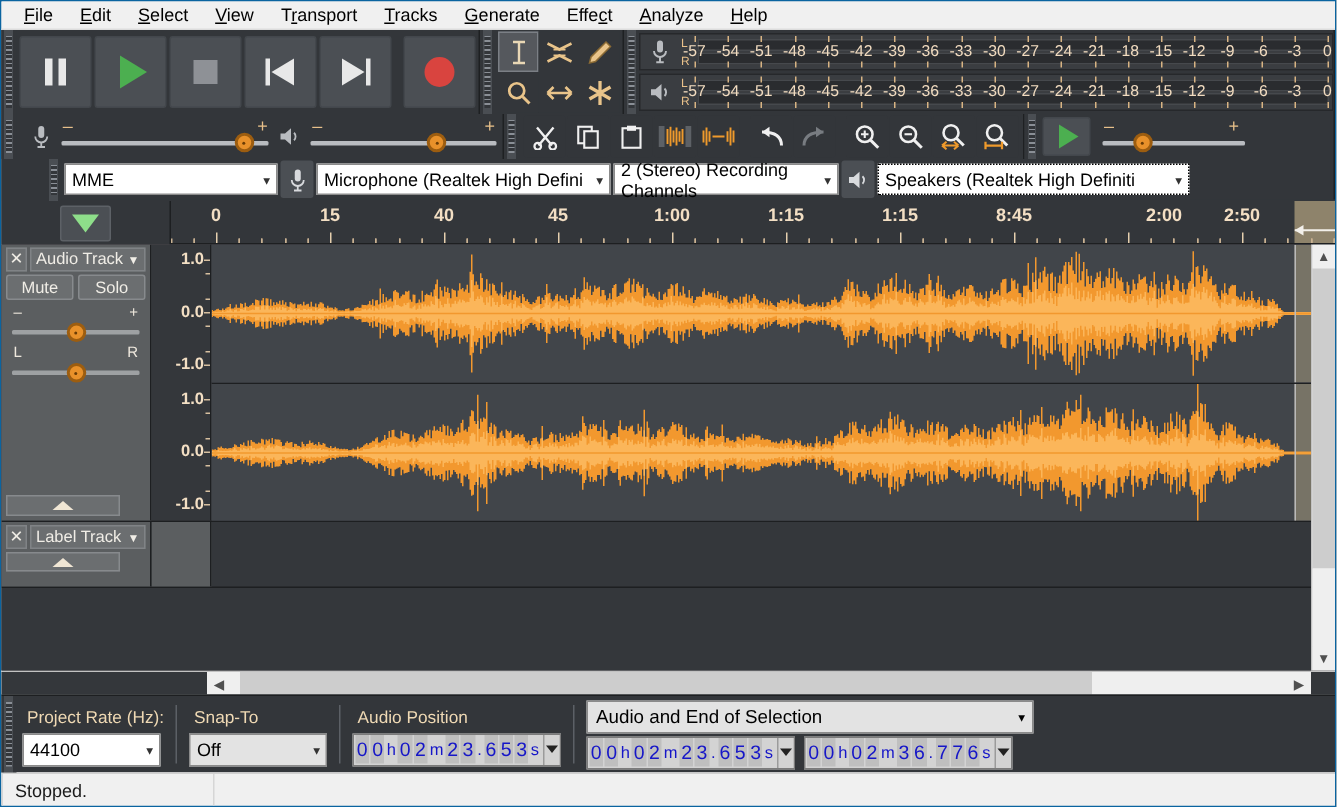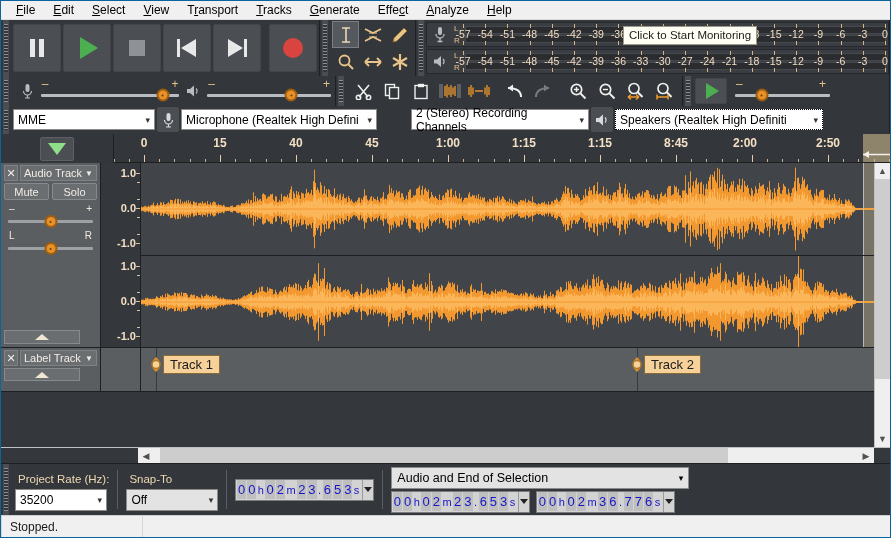--- a/index.html
+++ b/index.html
@@ -573,21 +573,20 @@
                 <i style="left: 84.2105%;"></i>
                 <i style="left: 89.4737%;"></i>
                 <i style="left: 94.7368%;"></i>
                 <i style="left: 100%;"></i>
               </div>
           </div>
         </div>
 
       </div>
 
-      <div class="monitor-tip" id="monitor-tip" style="left:622px; top:25px;">Click to Start Monitoring</div>
     </div>
 
     <div class="tb-row" style="height:30px;">
       <div class="grabber"></div>
       <div class="tb mixer" style="width:325px;">
         <div style="width:26px;display:flex;align-items:center;justify-content:center;">
           <svg width="11" height="16" viewBox="0 0 11 16">
               <rect x="3.5" y="1" width="4" height="8" rx="2" fill="#b9bcc0"></rect>
               <path d="M1.5 8 a4 4 0 0 0 8 0" stroke="#b9bcc0" stroke-width="1.2" fill="none"></path>
               <path d="M5.5 12 v3 M3 15 h5" stroke="#b9bcc0" stroke-width="1.2"></path>
@@ -706,39 +705,39 @@
         <div class="slider-wrap" style="width:140px;margin-left:8px;">
           <span class="sld-minus" style="left:1px;">–</span>
           <span class="sld-plus" style="left:84px;">+</span>
           <div class="slider-track" style="width:95px;margin-top:8px;">
             <div class="slider-thumb" id="speed-thumb" style="left: 28%;"></div>
           </div>
         </div>
       </div>
     </div>
 
-    <div class="tb-row" style="height:28px;">
+    <div class="tb-row" style="height:28px;padding-left:30px;">
       <div class="grabber"></div>
       <div class="tb device-tb" style="flex:1;">
         <div class="dev-select" style="width:142px;">
           <span>MME</span>
           <span class="caret">▾</span>
         </div>
         <div class="dev-ico">
           <svg width="11" height="16" viewBox="0 0 11 16">
               <rect x="3.5" y="1" width="4" height="8" rx="2" fill="#d8dadd"></rect>
               <path d="M1.5 8 a4 4 0 0 0 8 0" stroke="#d8dadd" stroke-width="1.2" fill="none"></path>
               <path d="M5.5 12 v3 M3 15 h5" stroke="#d8dadd" stroke-width="1.2"></path>
             </svg>
         </div>
         <div class="dev-select" style="width:196px;">
           <span>Microphone (Realtek High Defini</span>
           <span class="caret">▾</span>
         </div>
-        <div class="dev-select" style="width:178px;margin-left:32px;">
+        <div class="dev-select" style="width:150px;">
           <span>2 (Stereo) Recording Channels</span>
           <span class="caret">▾</span>
         </div>
         <div class="dev-ico">
           <svg width="15" height="14" viewBox="0 0 15 14">
               <path d="M1 5 H4 L8 1.5 V12.5 L4 9 H1 Z" fill="#d8dadd"></path>
               <path d="M10 4.5 a3.5 3.5 0 0 1 0 5" stroke="#d8dadd" stroke-width="1.2" fill="none"></path>
             </svg>
         </div>
         <div class="dev-select focused" style="width:208px;">
@@ -829,21 +828,21 @@
         <div class="lbl" style="left: 562px;">8:45</div>
         <div class="maj" style="left: 562px;"></div>
         <div class="min" style="left: 577.2px;"></div>
         <div class="min" style="left: 592.4px;"></div>
         <div class="min" style="left: 607.6px;"></div>
         <div class="min" style="left: 622.8px;"></div>
         <div class="min" style="left: 546.8px;"></div>
         <div class="min" style="left: 531.6px;"></div>
         <div class="min" style="left: 516.4px;"></div>
         <div class="min" style="left: 501.2px;"></div>
-        <div class="lbl" style="left: 631px;">2:00</div>
+        <div class="lbl" style="left: 662px;">2:00</div>
         <div class="maj" style="left: 638px;"></div>
         <div class="min" style="left: 653.2px;"></div>
         <div class="min" style="left: 668.4px;"></div>
         <div class="min" style="left: 683.6px;"></div>
         <div class="min" style="left: 698.8px;"></div>
         <div class="min" style="left: 622.8px;"></div>
         <div class="min" style="left: 607.6px;"></div>
         <div class="min" style="left: 592.4px;"></div>
         <div class="min" style="left: 577.2px;"></div>
         <div class="lbl" style="left: 714px;">2:50</div>
@@ -953,34 +952,20 @@
             <div class="tp-name">
               <span>Label Track</span>
               <span class="dncaret">▼</span>
             </div>
           </div>
           <div class="tp-collapse" style="top:20px;bottom:auto;height:13px;">
             <span class="ctri"></span>
           </div>
         </div>
         <div style="width:40px;flex:0 0 40px;background:#5b5e60;border-right:1px solid #1d1f21;"></div>
-        <div class="label-track-body" id="labelbody">
-            <div class="lbl-line" style="left: 15px;"></div>
-            <div class="lbl-handle" style="left: 8px;"><svg width="14" height="15" viewBox="0 0 14 15">
-                <path d="M7 0 L10.5 4 H3.5 Z M7 15 L10.5 11 H3.5 Z" fill="#e8912a"></path>
-                <circle cx="7" cy="7.5" r="4" fill="#f6d29a" stroke="#b07a26" stroke-width="1.6"></circle>
-              </svg></div>
-            <div class="lbl-flag" style="left: 22px;">Track 1</div>
-            <div class="lbl-line" style="left: 496px;"></div>
-            <div class="lbl-handle" style="left: 489px;"><svg width="14" height="15" viewBox="0 0 14 15">
-                <path d="M7 0 L10.5 4 H3.5 Z M7 15 L10.5 11 H3.5 Z" fill="#e8912a"></path>
-                <circle cx="7" cy="7.5" r="4" fill="#f6d29a" stroke="#b07a26" stroke-width="1.6"></circle>
-              </svg></div>
-            <div class="lbl-flag" style="left: 503px;">Track 2</div>
-          </div>
       </div>
 
       <div style="flex:1;background:#34373b;"></div>
     </div>
 
     <div class="vscroll">
       <div class="sb-btn">▲</div>
       <div class="sb-thumb" style="height:200px;"></div>
       <div class="sb-trough"></div>
       <div class="sb-btn">▼</div>
@@ -998,38 +983,39 @@
     </div>
     <div style="width:16px;flex:0 0 16px;background:#34373b;"></div>
   </div>
 
   <div class="selbar">
     <div class="grabber" style="flex:0 0 10px;"></div>
 
     <div class="selgroup">
       <div class="sb-label">Project Rate (Hz):</div>
       <div class="native-select" style="width:92px;">
-        <span>35200</span>
+        <span>44100</span>
         <span class="caret">▾</span>
       </div>
     </div>
 
     <div class="sb-sep"></div>
 
     <div class="selgroup">
       <div class="sb-label">Snap-To</div>
       <div class="native-select gray" style="width:88px;">
         <span>Off</span>
         <span class="caret">▾</span>
       </div>
     </div>
 
     <div class="sb-sep"></div>
 
     <div class="selgroup">
+      <div class="sb-label">Audio Position</div>
       <div class="timefield" id="tf-pos">
           <span class="tf-digit">0</span>
           <span class="tf-digit">0</span>
           <span class="tf-unit">h</span>
           <span class="tf-digit">0</span>
           <span class="tf-digit">2</span>
           <span class="tf-unit">m</span>
           <span class="tf-digit">2</span>
           <span class="tf-digit">3</span>
           <span class="tf-unit">.</span>

